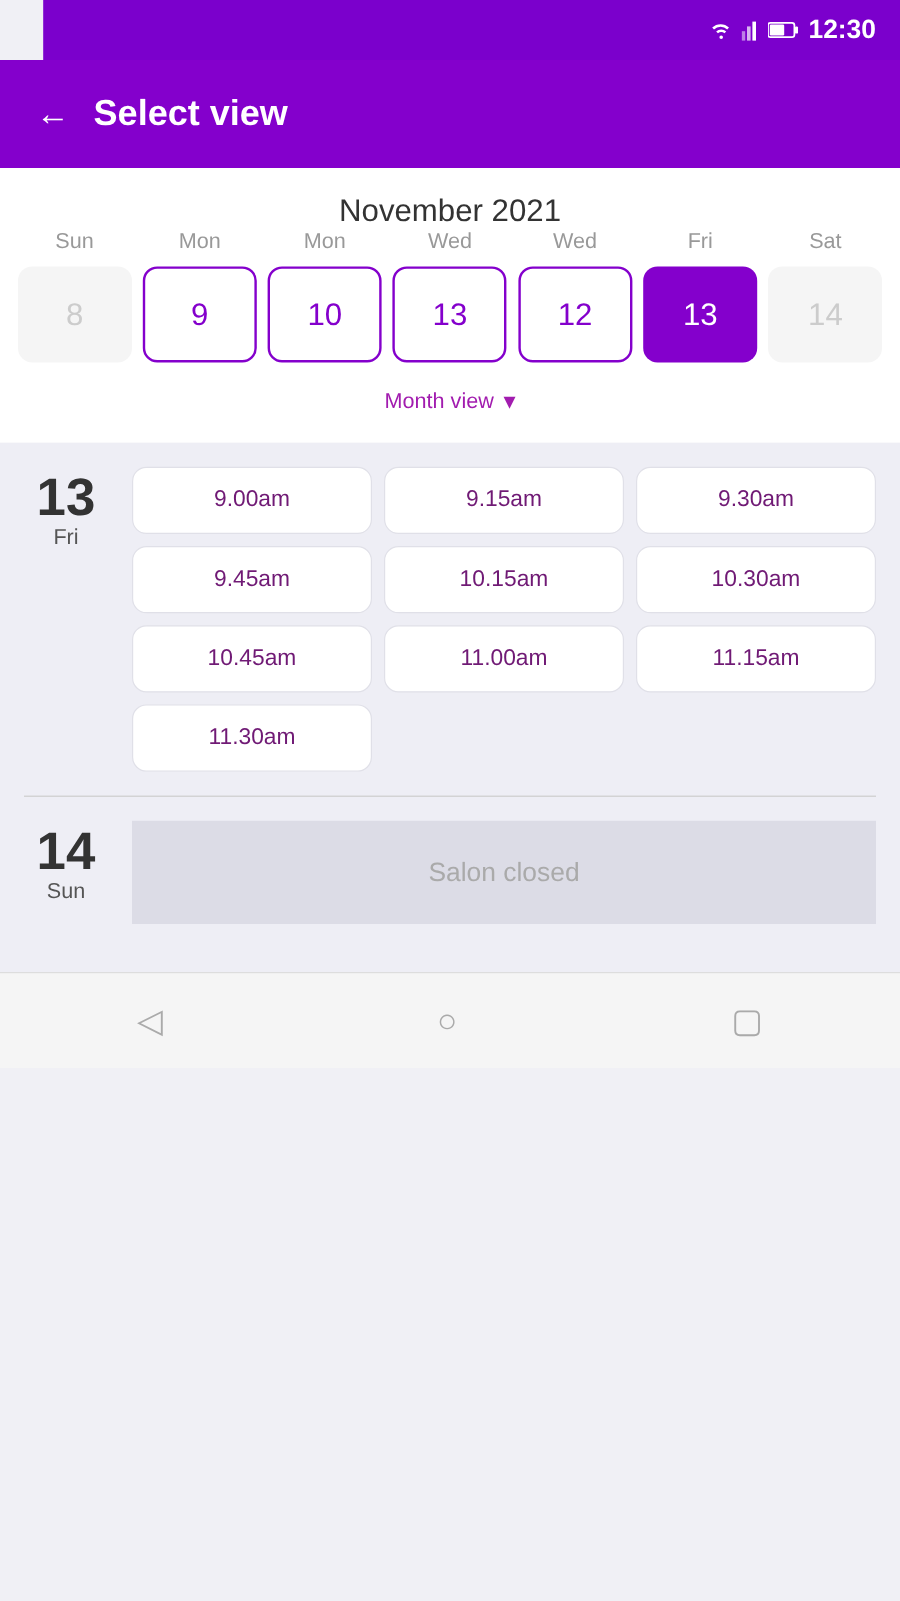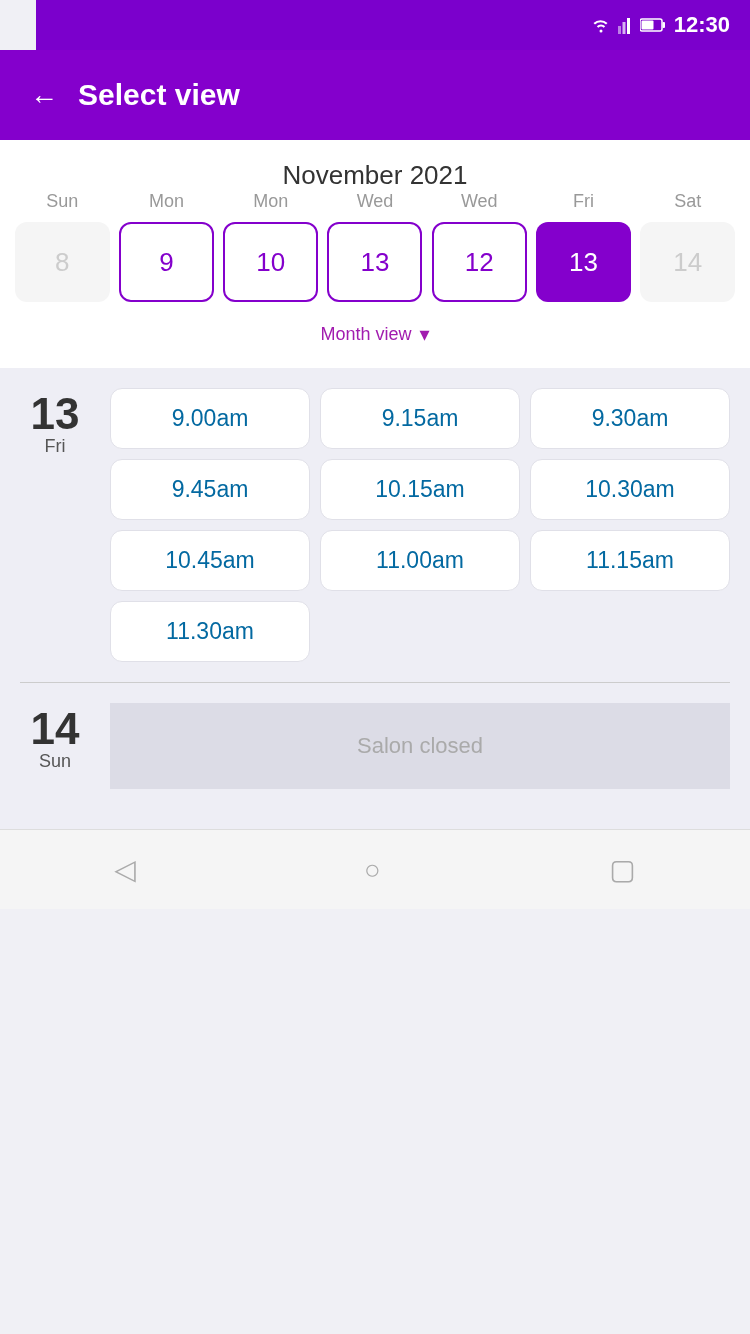--- a/index.html
+++ b/index.html
@@ -155,22 +155,22 @@
       flex: 1;
       display: grid;
       grid-template-columns: repeat(3, 1fr);
       gap: 10px;
     }
     .time-slot {
       background: white;
       border-radius: 12px;
       padding: 16px 8px;
       text-align: center;
-      font-size: 23px;
-      color: #0369a1;
+      font-size: 19px;
+      color: #701a75;
       cursor: pointer;
       border: 1px solid #e0e0e8;
     }
     .salon-closed-block {
       flex: 1;
       background: #dcdce6;
       border-radius: 0;
       display: flex;
       align-items: center;
       justify-content: center;

